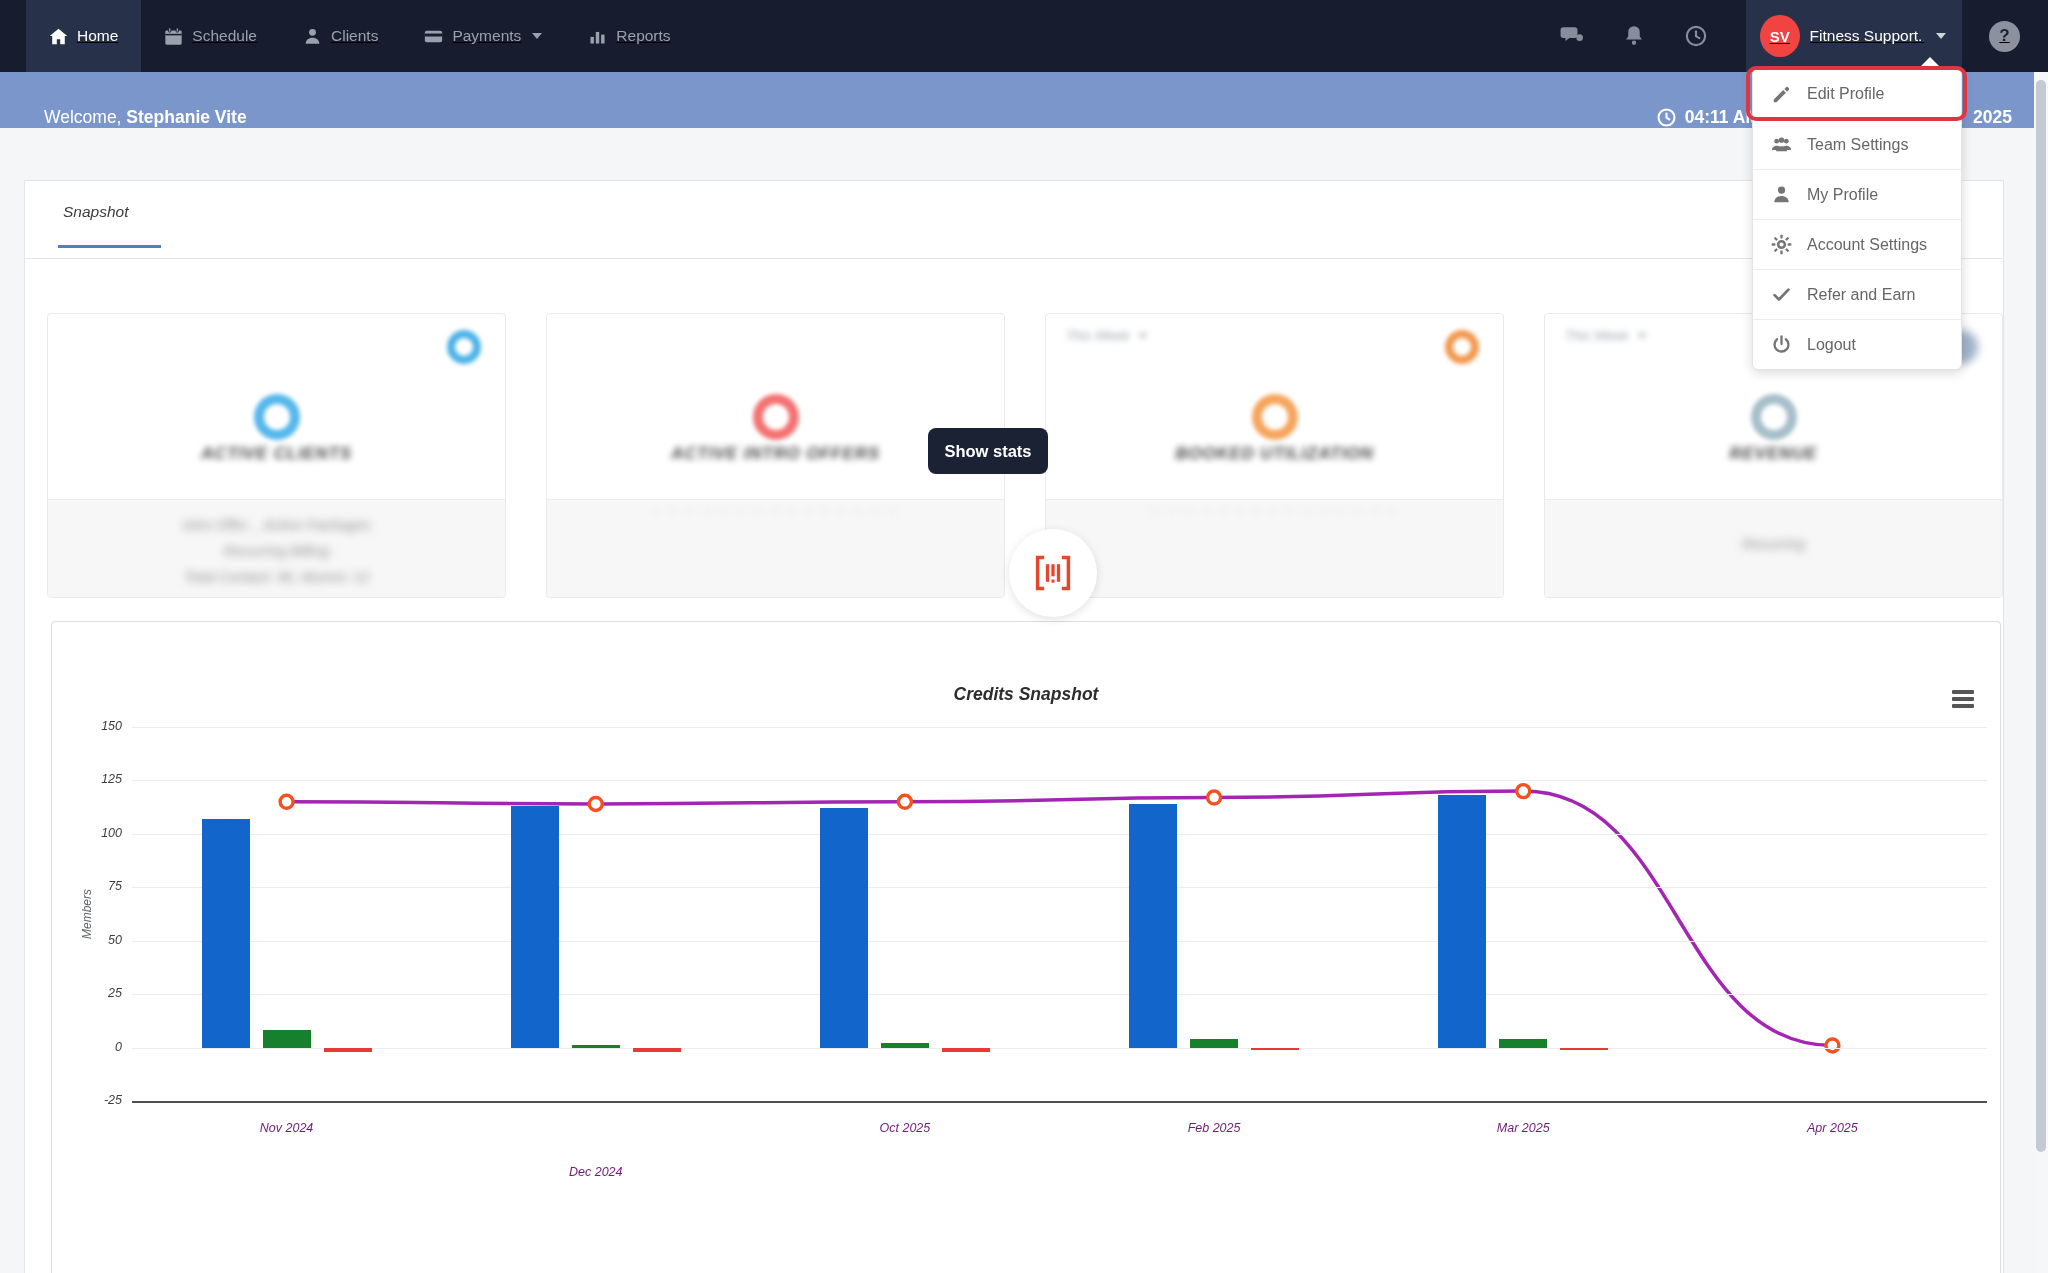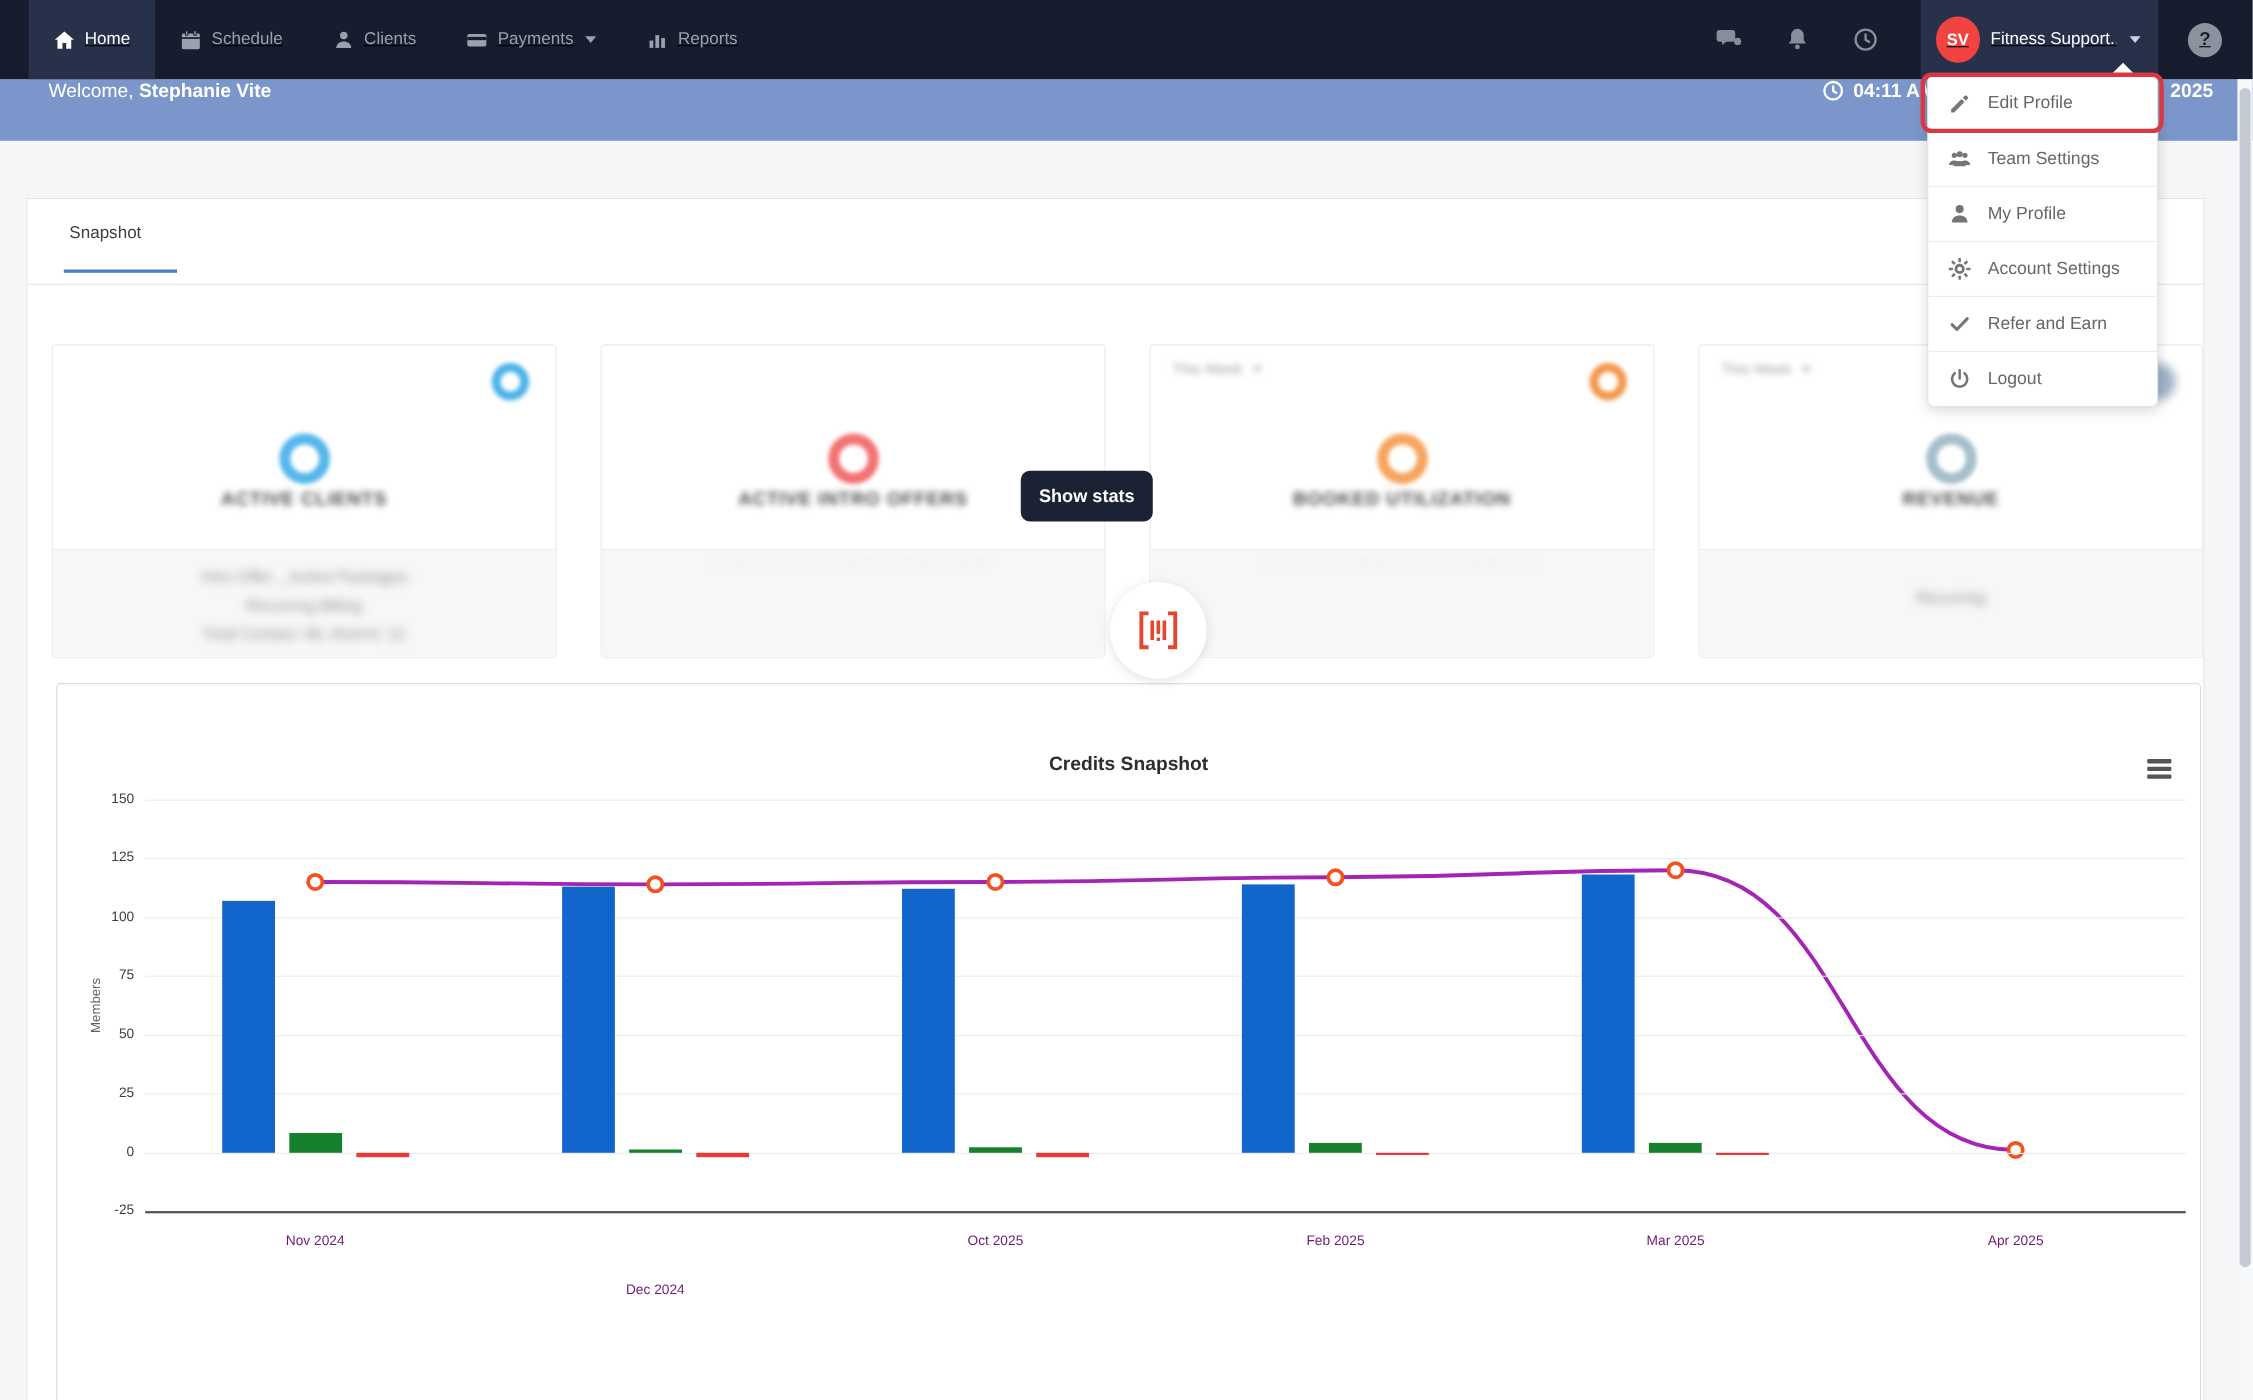--- a/index.html
+++ b/index.html
@@ -22,29 +22,29 @@
     padding:0 16px 0 14px;gap:10px;cursor:pointer;width:216px;}
   .avatar{width:42px;height:42px;border-radius:50%;background:#f24343;color:#fff;
     display:flex;align-items:center;justify-content:center;font-weight:bold;font-size:15px;}
   .user-name{color:#fff;font-size:15.5px;white-space:nowrap;overflow:hidden;}
   .user-caret{color:#cfd3da;}
   .help-btn{width:31px;height:31px;border-radius:50%;background:#8b929e;color:#1a1f31;
     font-weight:bold;font-size:17px;display:flex;align-items:center;justify-content:center;
     margin:0 28px 0 27px;cursor:pointer;}
   
   .welcome-bar{position:absolute;left:0;top:72px;width:2048px;height:56px;background:#7b96ca;
-    display:flex;align-items:flex-start;color:#fff;font-size:17.5px;z-index:10;}
+    display:flex;align-items:flex-end;color:#fff;font-size:17.5px;z-index:10;}
   .welcome-text{margin-left:44px;}
   .welcome-text b{font-weight:bold;}
   .bar-time{position:absolute;right:288px;display:flex;align-items:center;gap:8px;font-weight:bold;}
   .bar-time svg{width:21px;height:21px;}
   .bar-date-frag{position:absolute;right:36px;font-weight:bold;}
   
   .main-card{position:absolute;left:24px;top:180px;width:1980px;height:1093px;background:#fff;
-    border:1px solid #e4e5e7;border-bottom:none;}
+    border:1px solid #e4e5e7;border-bottom:none;font-style:italic;}
   .tab{position:absolute;left:38px;top:22px;font-size:15.5px;color:#3d3d3d;cursor:pointer;}
   .tab-underline{position:absolute;left:33px;top:64px;width:103px;height:3px;background:#4d7fc4;}
   .tab-divider{position:absolute;left:0;top:77px;width:100%;height:1px;background:#e6e6e6;}
   
   .stat-card{position:absolute;top:132px;width:459px;height:285px;background:#fff;
     border:1px solid #eaeaea;border-radius:4px;}
   .blur-sm{filter:blur(3px);}
   .blur-md{filter:blur(4.5px);}
   .blur-xs{filter:blur(2px);}
   .donut{position:absolute;left:50%;top:80px;margin-left:-23px;width:46px;height:46px;

